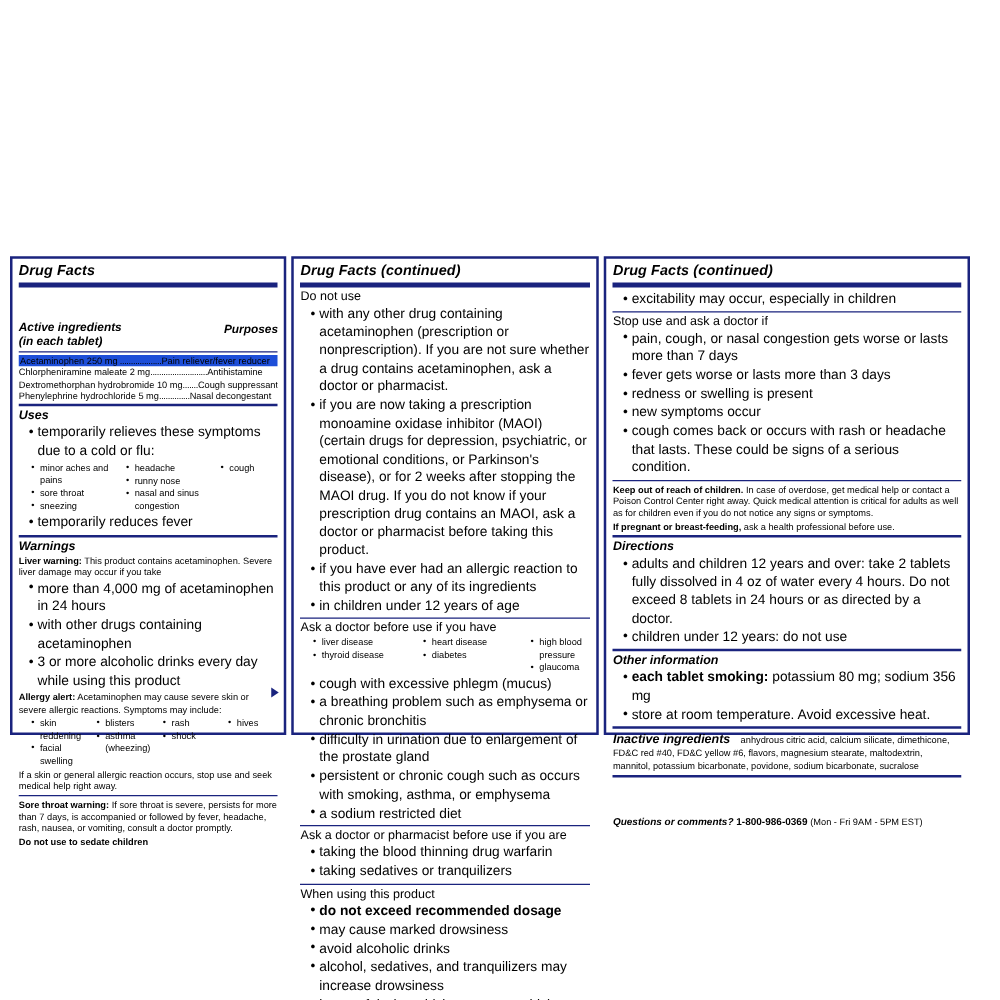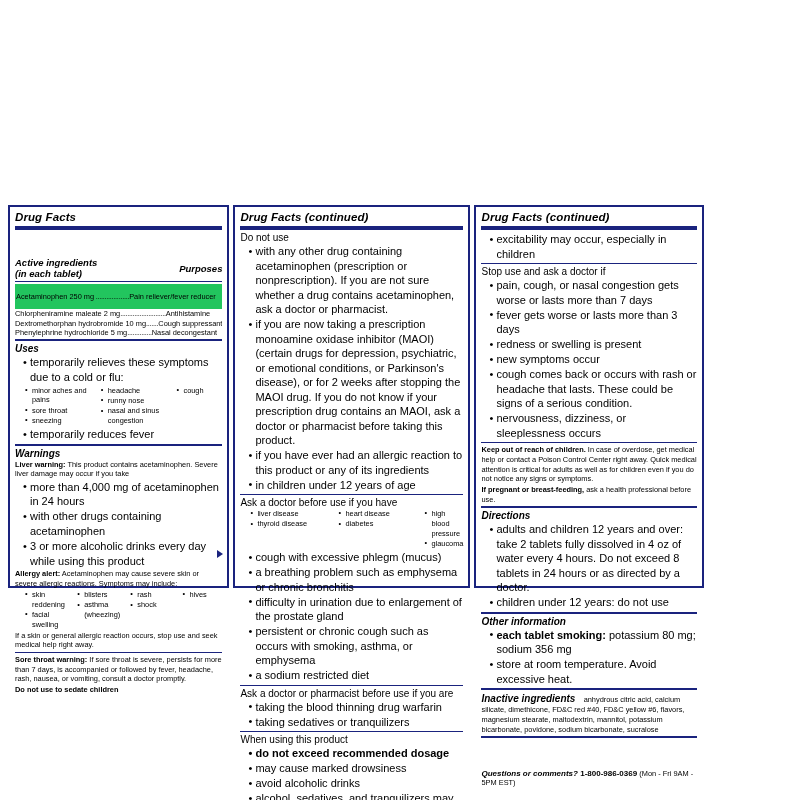--- a/index.html
+++ b/index.html
@@ -11,21 +11,21 @@
     overflow: hidden;
   }
   body {
     font-family: "Liberation Sans", sans-serif;
     color: #000000;
   }
   #label-wrap {
     position: absolute;
     left: 8px;
     top: 205px;
-    width: 696px;
+    width: 768px;
     height: 383px;
     display: flex;
     gap: 4px;
   }
   .panel {
     border: 2px solid #1a237e;
     background: #ffffff;
     box-sizing: border-box;
     padding: 4px 5px 4px 5px;
     position: relative;
@@ -54,38 +54,38 @@
     margin: 2px 0 2px 0;
   }
   .sec-title {
     font-size: 10px;
     font-weight: bold;
     font-style: italic;
   }
   .row-head {
     display: flex;
     justify-content: space-between;
-    align-items: center;
+    align-items: flex-start;
     font-size: 9.5px;
     font-weight: bold;
     margin-top: 28px;
   }
   .ai-left { font-style: italic; font-weight: bold; font-size: 9.5px; line-height:1.1;}
   .ai-right { font-style: italic; font-weight: bold; font-size: 9.5px; }
 
   .ing-line {
     font-size: 7.4px;
     line-height: 1.25;
     white-space: nowrap;
     overflow: hidden;
   }
   .ing-hl {
-    background: #22c55e;
+    background: #1d4ed8;
     display: block;
-    padding: 8px 1px;
+    padding: 0 1px;
   }
   .dots { letter-spacing: -0.3px; }
   ul.bul {
     list-style: none;
     margin: 1px 0 1px 0;
     padding: 0 0 0 8px;
   }
   ul.bul > li {
     position: relative;
     padding-left: 7px;
@@ -305,21 +305,20 @@
     </ul>
 
     <div class="rule-thin"></div>
     <div class="sub-head">Stop use and ask a doctor if</div>
     <ul class="bul">
       <li>pain, cough, or nasal congestion gets worse or lasts more than 7 days</li>
       <li>fever gets worse or lasts more than 3 days</li>
       <li>redness or swelling is present</li>
       <li>new symptoms occur</li>
       <li>cough comes back or occurs with rash or headache that lasts. These could be signs of a serious condition.</li>
-      <li>nervousness, dizziness, or sleeplessness occurs</li>
     </ul>
 
     <div class="rule-thin"></div>
     <div class="para">
       <span class="bold">Keep out of reach of children.</span>
       <span>In case of overdose, get medical help or contact a Poison Control Center right away. Quick medical attention is critical for adults as well as for children even if you do not notice any signs or symptoms.</span>
     </div>
     <div class="para">
       <span class="bold">If pregnant or breast-feeding,</span>
       <span>ask a health professional before use.</span>

